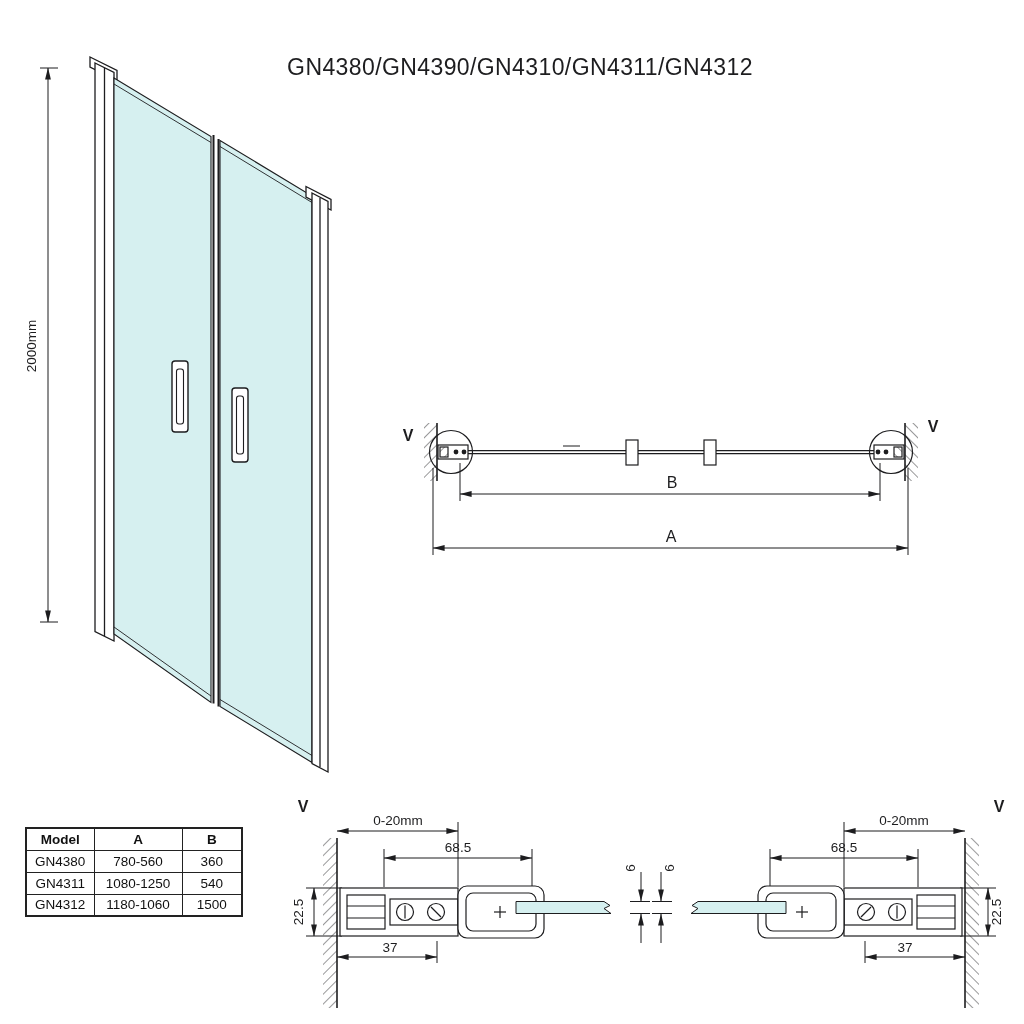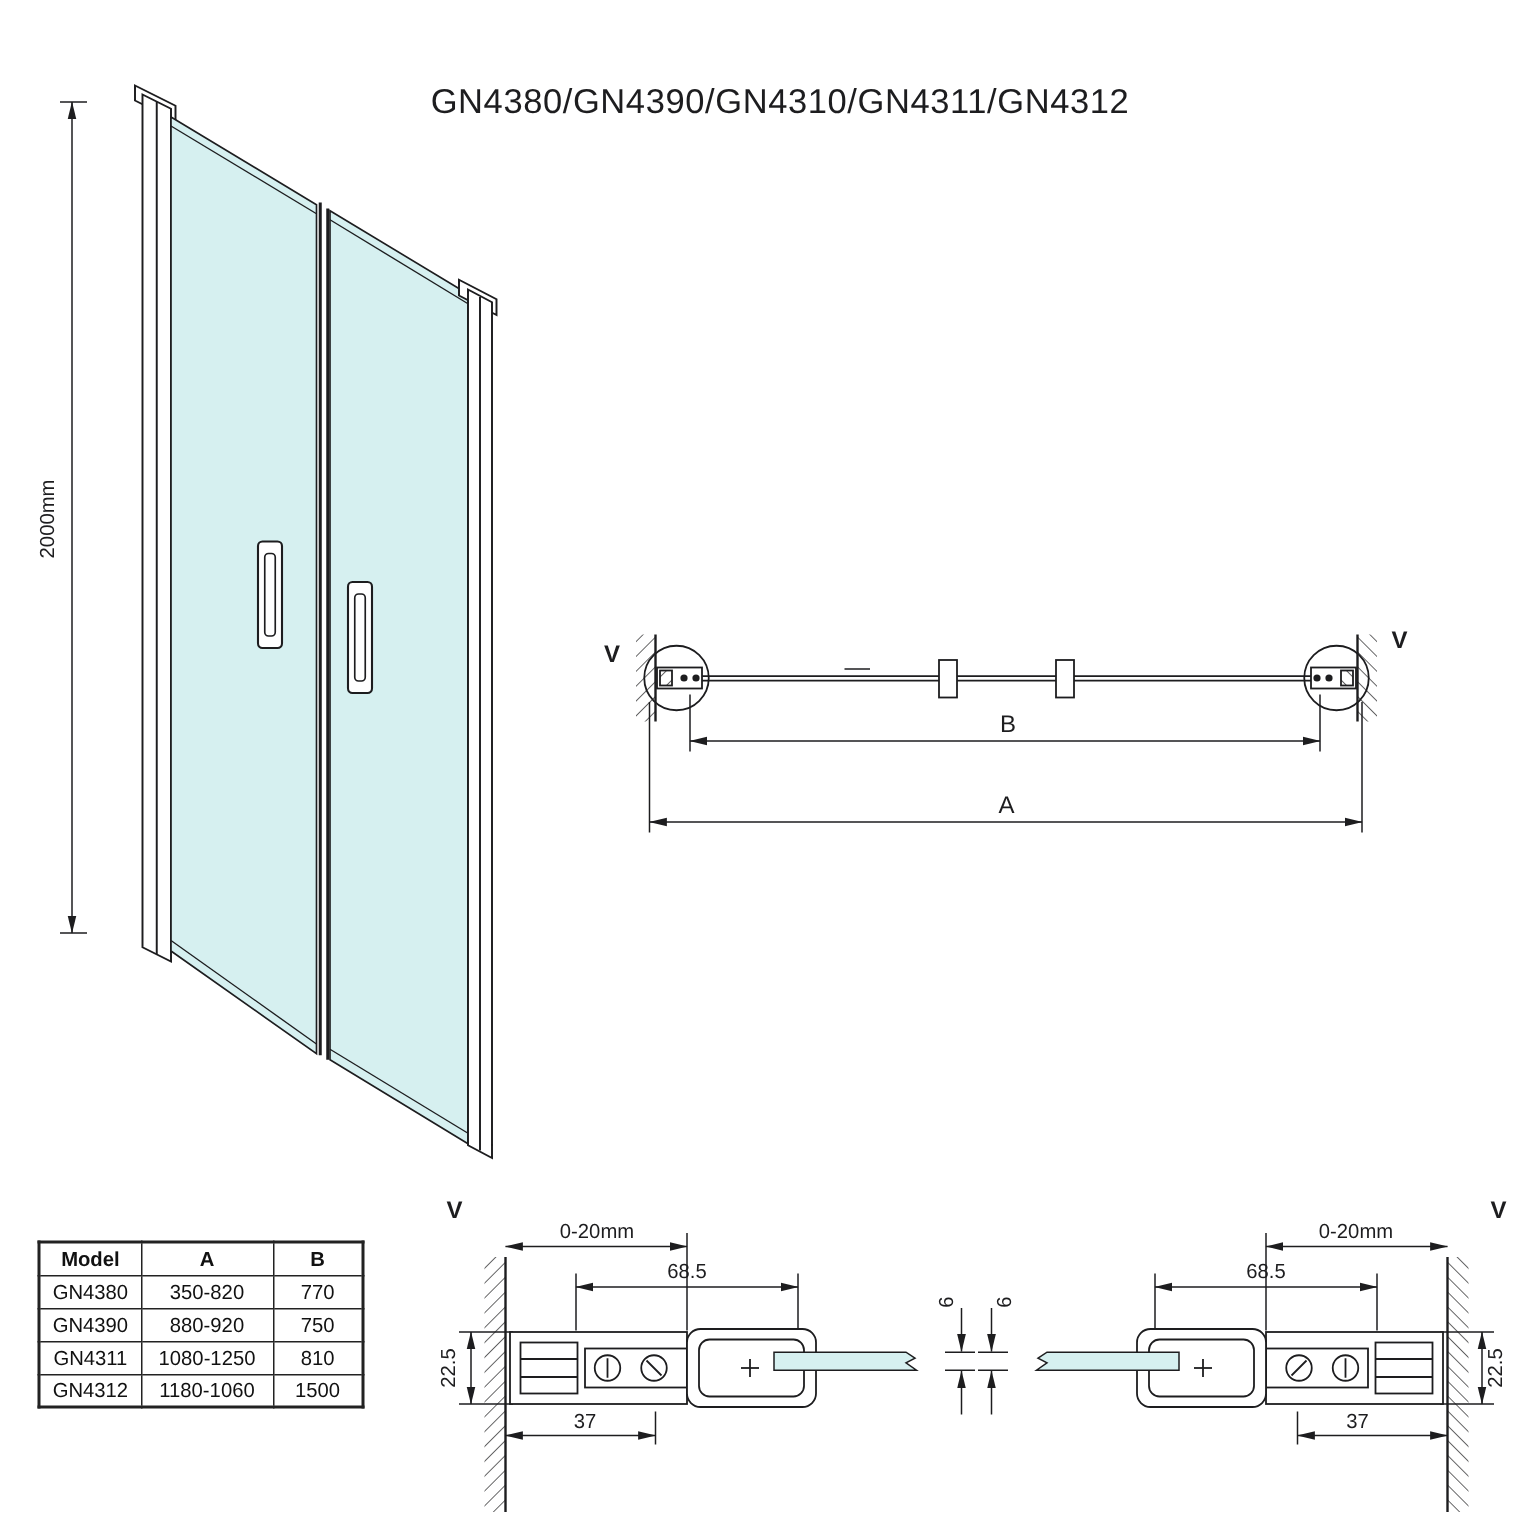--- a/index.html
+++ b/index.html
@@ -210,32 +210,27 @@
     <thead>
       <tr>
         <th>Model</th>
         <th>A</th>
         <th>B</th>
       </tr>
     </thead>
     <tbody>
       <tr>
         <td>GN4380</td>
-        <td>350-820</td>
-        <td>770</td>
-      </tr>
-      <tr>
-        <td>GN4390</td>
-        <td>880-920</td>
-        <td>750</td>
+        <td>780-560</td>
+        <td>360</td>
       </tr>
       <tr>
         <td>GN4311</td>
         <td>1080-1250</td>
-        <td>810</td>
+        <td>540</td>
       </tr>
       <tr>
         <td>GN4312</td>
         <td>1180-1060</td>
         <td>1500</td>
       </tr>
     </tbody>
   </table>
 
 </div>

